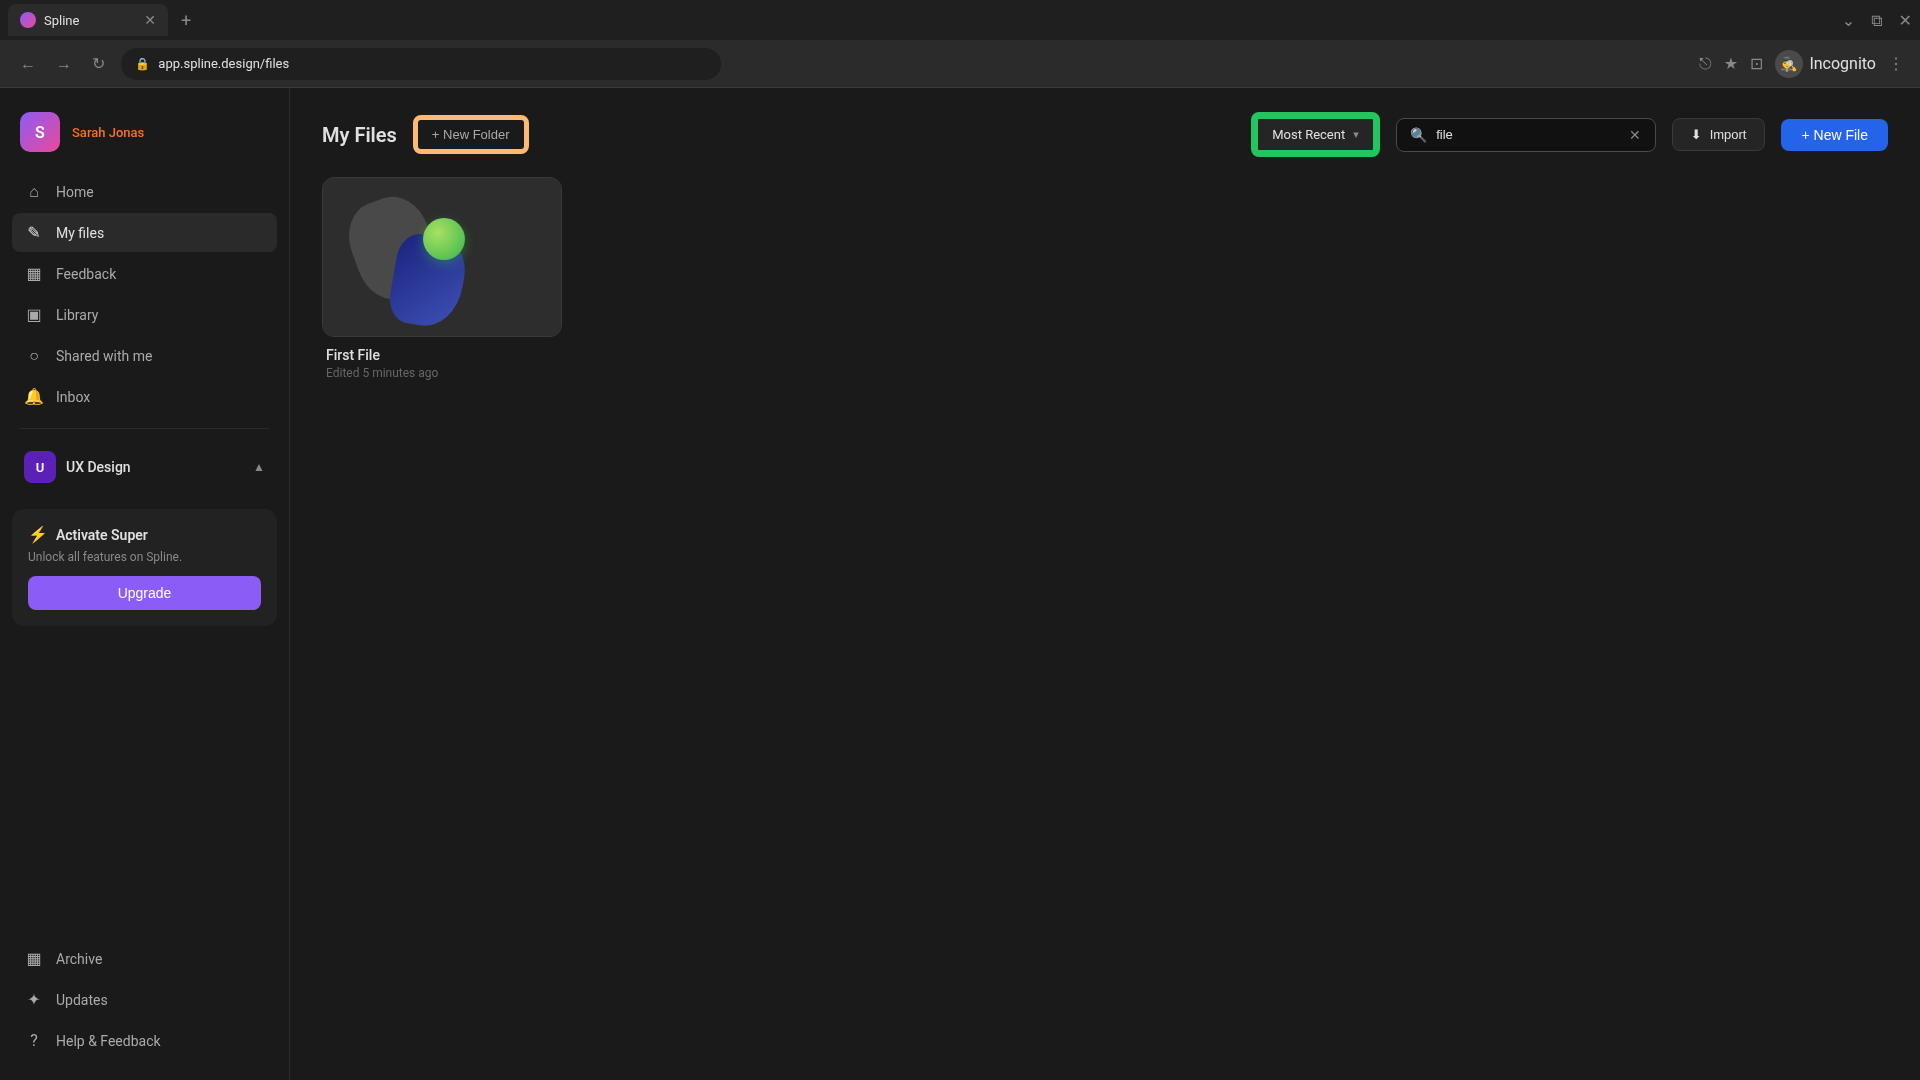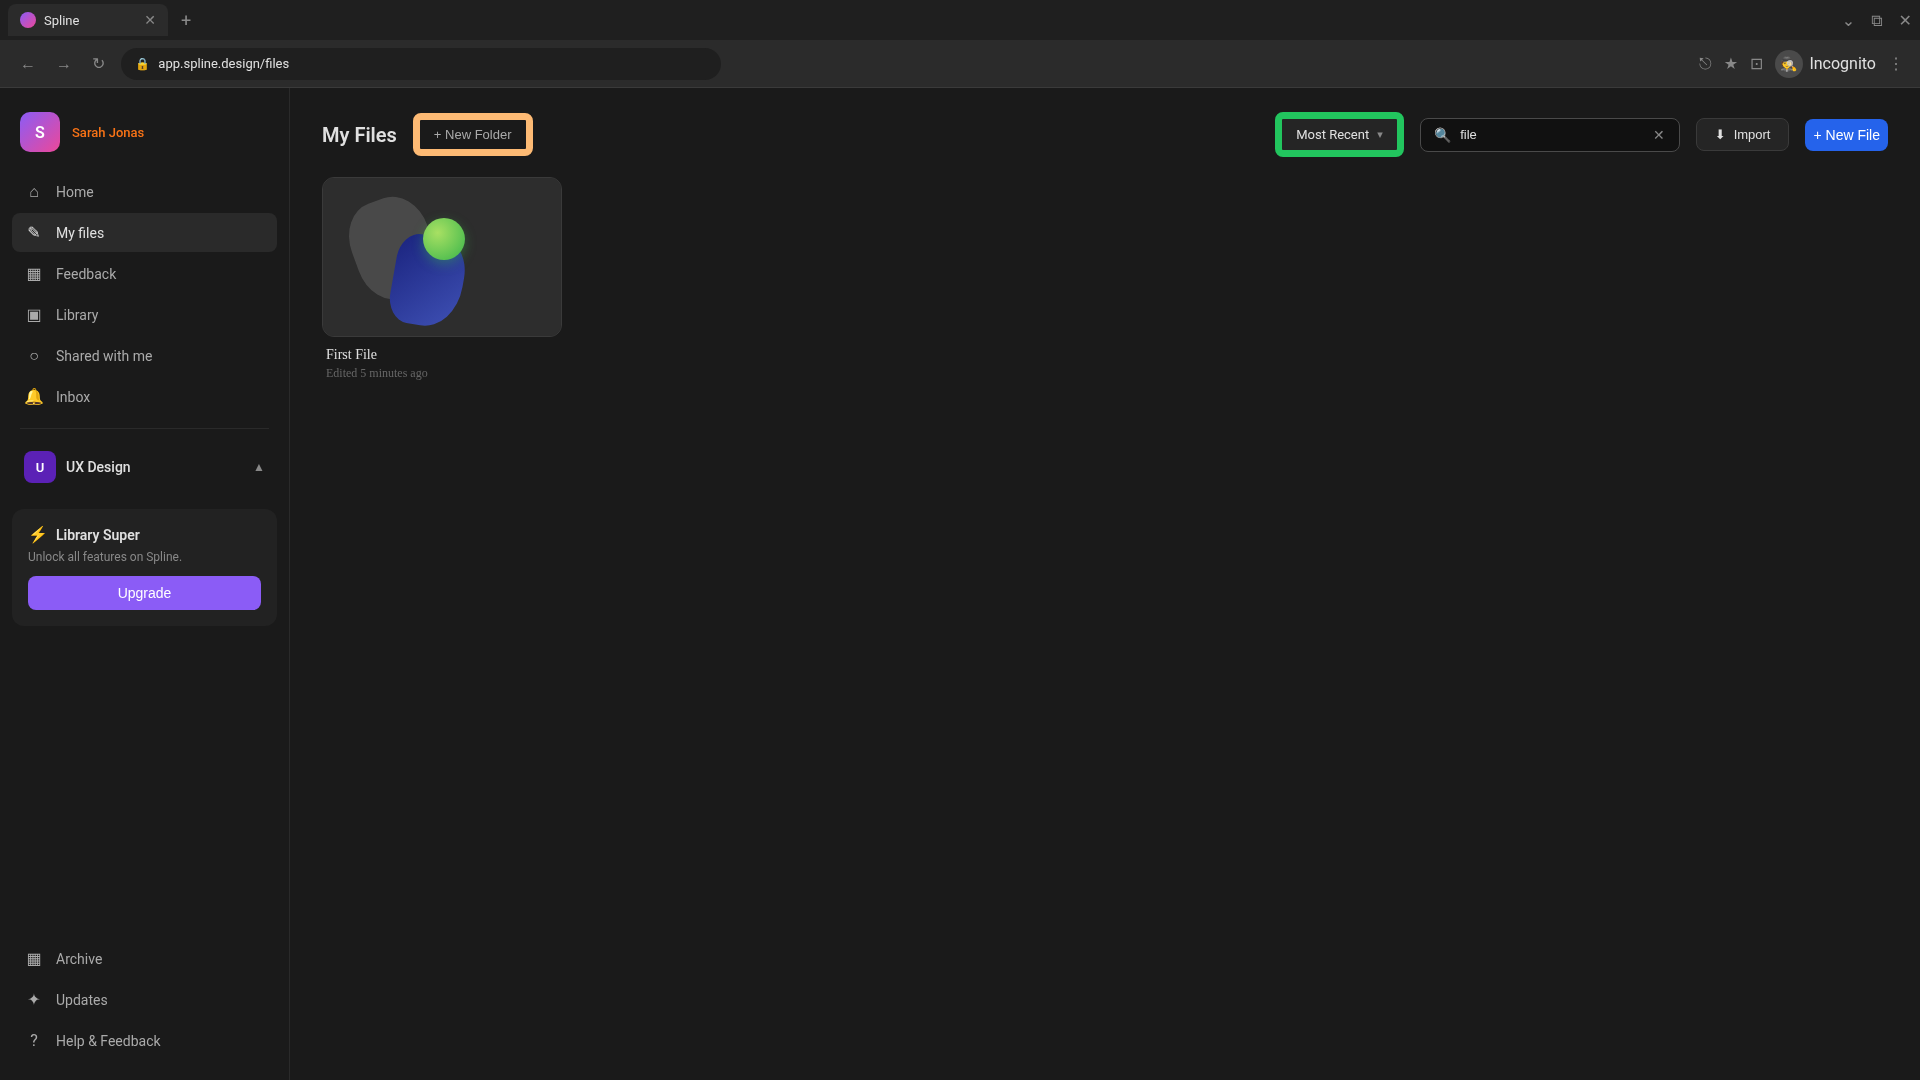--- a/index.html
+++ b/index.html
@@ -304,21 +304,21 @@
       font-size: 20px;
       font-weight: 600;
       color: #e0e0e0;
     }
     .new-folder-btn {
       display: flex;
       align-items: center;
       gap: 6px;
       padding: 7px 14px;
       background: transparent;
-      border: 7px solid #fdba74;
+      border: 5px solid #fdba74;
       border-radius: 8px;
       color: #aaa;
       font-size: 13px;
       cursor: pointer;
     }
     .header-spacer { flex: 1; }
 
     .sort-dropdown {
       display: flex;
       align-items: center;
@@ -364,42 +364,41 @@
       border-radius: 8px;
       color: #e0e0e0;
       font-size: 13px;
       cursor: pointer;
     }
 
     .new-file-btn {
       display: flex;
       align-items: center;
       gap: 8px;
-      padding: 8px 8px;
+      padding: 8px 20px;
       background: #2563eb;
       border: none;
       border-radius: 8px;
       color: #fff;
       font-size: 14px;
       font-weight: 500;
       cursor: pointer;
     }
 
     
     .files-grid {
       padding: 0 32px;
       display: flex;
       flex-wrap: wrap;
       gap: 20px;
     }
 
     .file-card {
       width: 240px;
       cursor: pointer;
-      font-family: Liberation Serif, serif;
     }
     .file-thumbnail {
       width: 240px;
       height: 160px;
       background: #2a2a2a;
       border-radius: 12px;
       overflow: hidden;
       position: relative;
       border: 1px solid #3a3a3a;
     }
@@ -544,21 +543,21 @@
           <span>U</span>
         </div>
         <span class="workspace-name">UX Design</span>
         <span class="workspace-chevron">▲</span>
       </div>
     </div>
 
     <div class="upgrade-box">
       <div class="upgrade-title-row">
         <span class="upgrade-bolt">⚡</span>
-        <span class="upgrade-title">Library Super</span>
+        <span class="upgrade-title">Activate Super</span>
       </div>
       <p class="upgrade-desc">Unlock all features on Spline.</p>
       <button class="upgrade-btn">Upgrade</button>
     </div>
 
     <div class="sidebar-bottom">
       <div class="sidebar-nav-item">
         <span class="nav-icon">▦</span>
         <span>Archive</span>
       </div>

